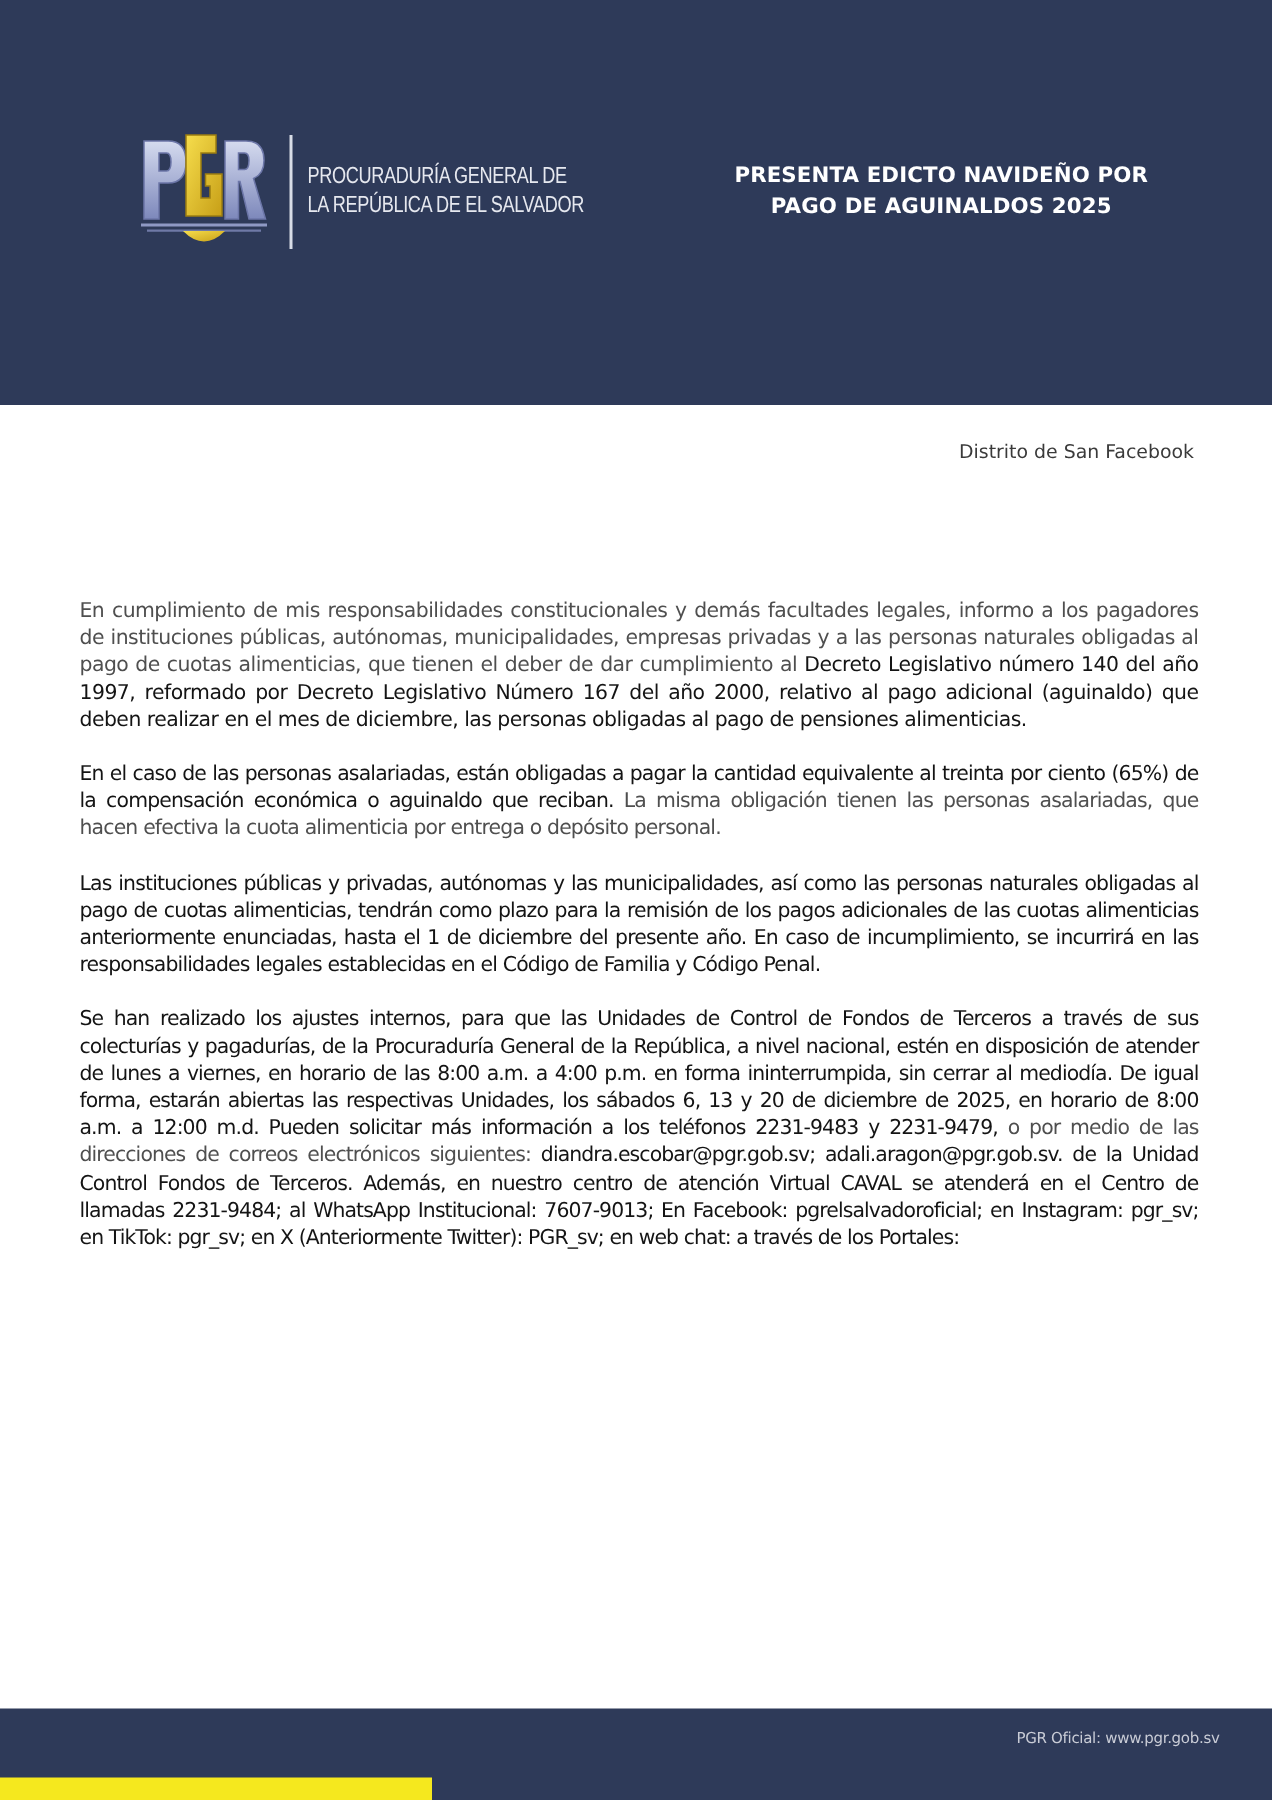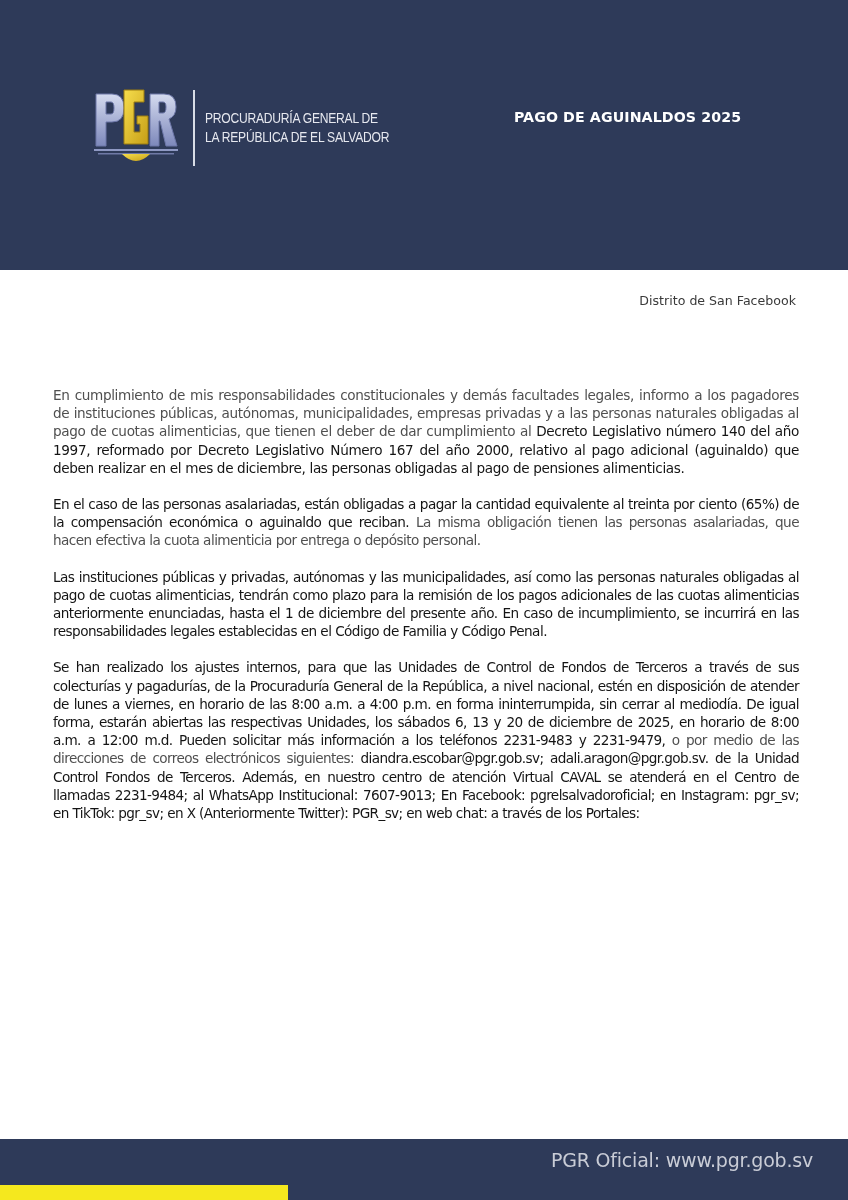--- a/index.html
+++ b/index.html
@@ -35,39 +35,39 @@
     position: absolute; right: 52px; top: 290px; text-align: right;
     color: #3a3a3a; font-family: "DejaVu Sans", sans-serif;
     font-size: 12.6px; line-height: 21px;
   }
   .body-text {
     position: absolute; left: 53px; top: 382px; width: 746px;
     font-family: "DejaVu Sans", sans-serif; font-size: 13.6px; line-height: 18.2px;
     text-align: justify; color: #1a1a1a;
     letter-spacing: -0.35px;
   }
-  .body-text p { margin: 4px 0 18px 0; }
+  .body-text p { margin: 16px 0 18px 0; }
   .light { color: #4f4f4f; }
   .dark { color: #141414; }
   .p2 { letter-spacing: -0.55px; }
   .p3 { letter-spacing: -0.75px; }
   .p4 { letter-spacing: -0.55px; }
   .p5 { letter-spacing: -0.6px; }
   .footer {
     position: absolute; left: 0; top: 1139px; width: 848px; height: 61px;
     background: #2e3a59;
   }
   .footer-accent {
     position: absolute; left: 0; top: 1185px; width: 288px; height: 15px;
     background: #f5e81e;
   }
   .footer-links {
     position: absolute; right: 35px; top: 1150px; text-align: right;
     color: #c9ccd6; font-family: "DejaVu Sans", sans-serif;
-    font-size: 19px; line-height: 20px; letter-spacing: -0.2px;
+    font-size: 10px; line-height: 20px; letter-spacing: -0.2px;
   }
 </style>
 </head>
 <body>
 
 <div class="header">
   <svg class="logo" viewBox="0 0 84 80">
     <defs>
       <linearGradient id="silver" x1="0" y1="0" x2="0" y2="1">
         <stop offset="0" stop-color="#d5dbef"></stop>
@@ -89,20 +89,21 @@
     <rect x="4" y="65" width="76" height="1.5" fill="#6f79a6"></rect>
 
     <path d="M28 66 Q42 80 56 66 Z" fill="url(#gold)"></path>
   </svg>
   <div class="logo-divider"></div>
   <div class="org-name">
     <div>PROCURADURÍA GENERAL DE</div>
     <div>LA REPÚBLICA DE EL SALVADOR</div>
   </div>
   <div class="header-title">
+    <div>PRESENTA EDICTO NAVIDEÑO POR</div>
     <div>PAGO DE AGUINALDOS 2025</div>
   </div>
 </div>
 
 <div class="place-date">
   <div>Distrito de San Facebook</div>
 </div>
 
 <div class="body-text">
   <p>

